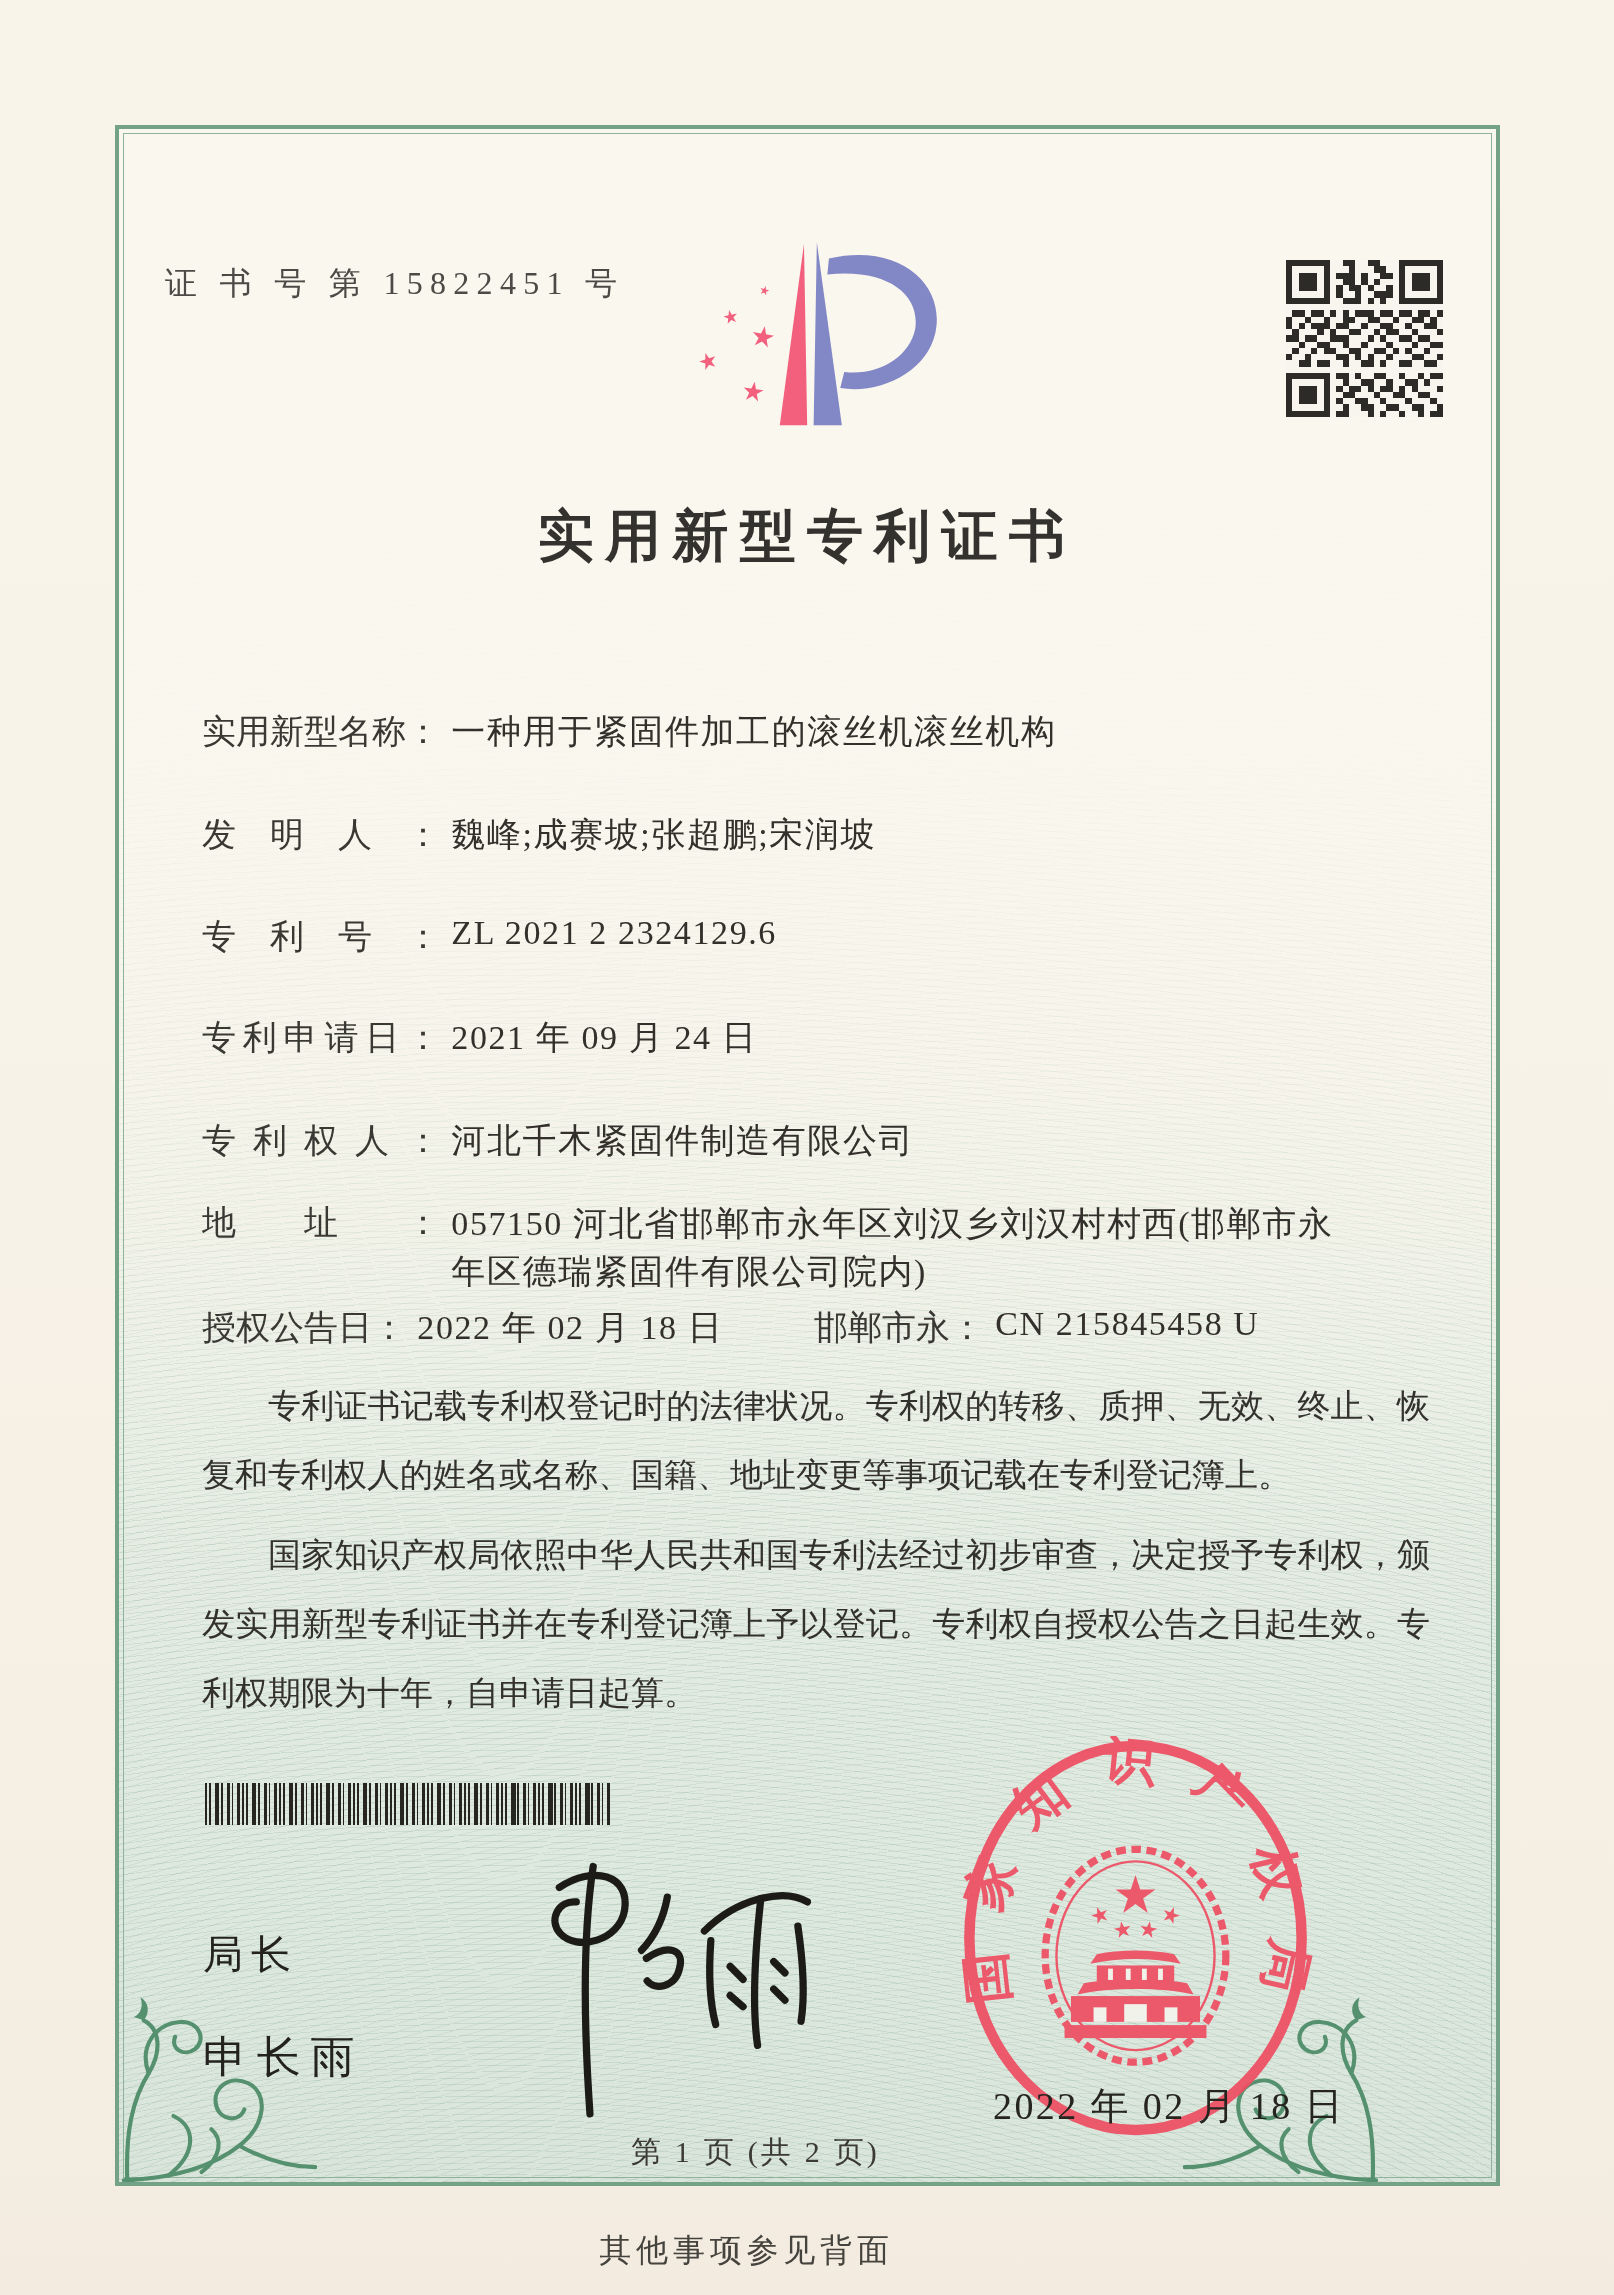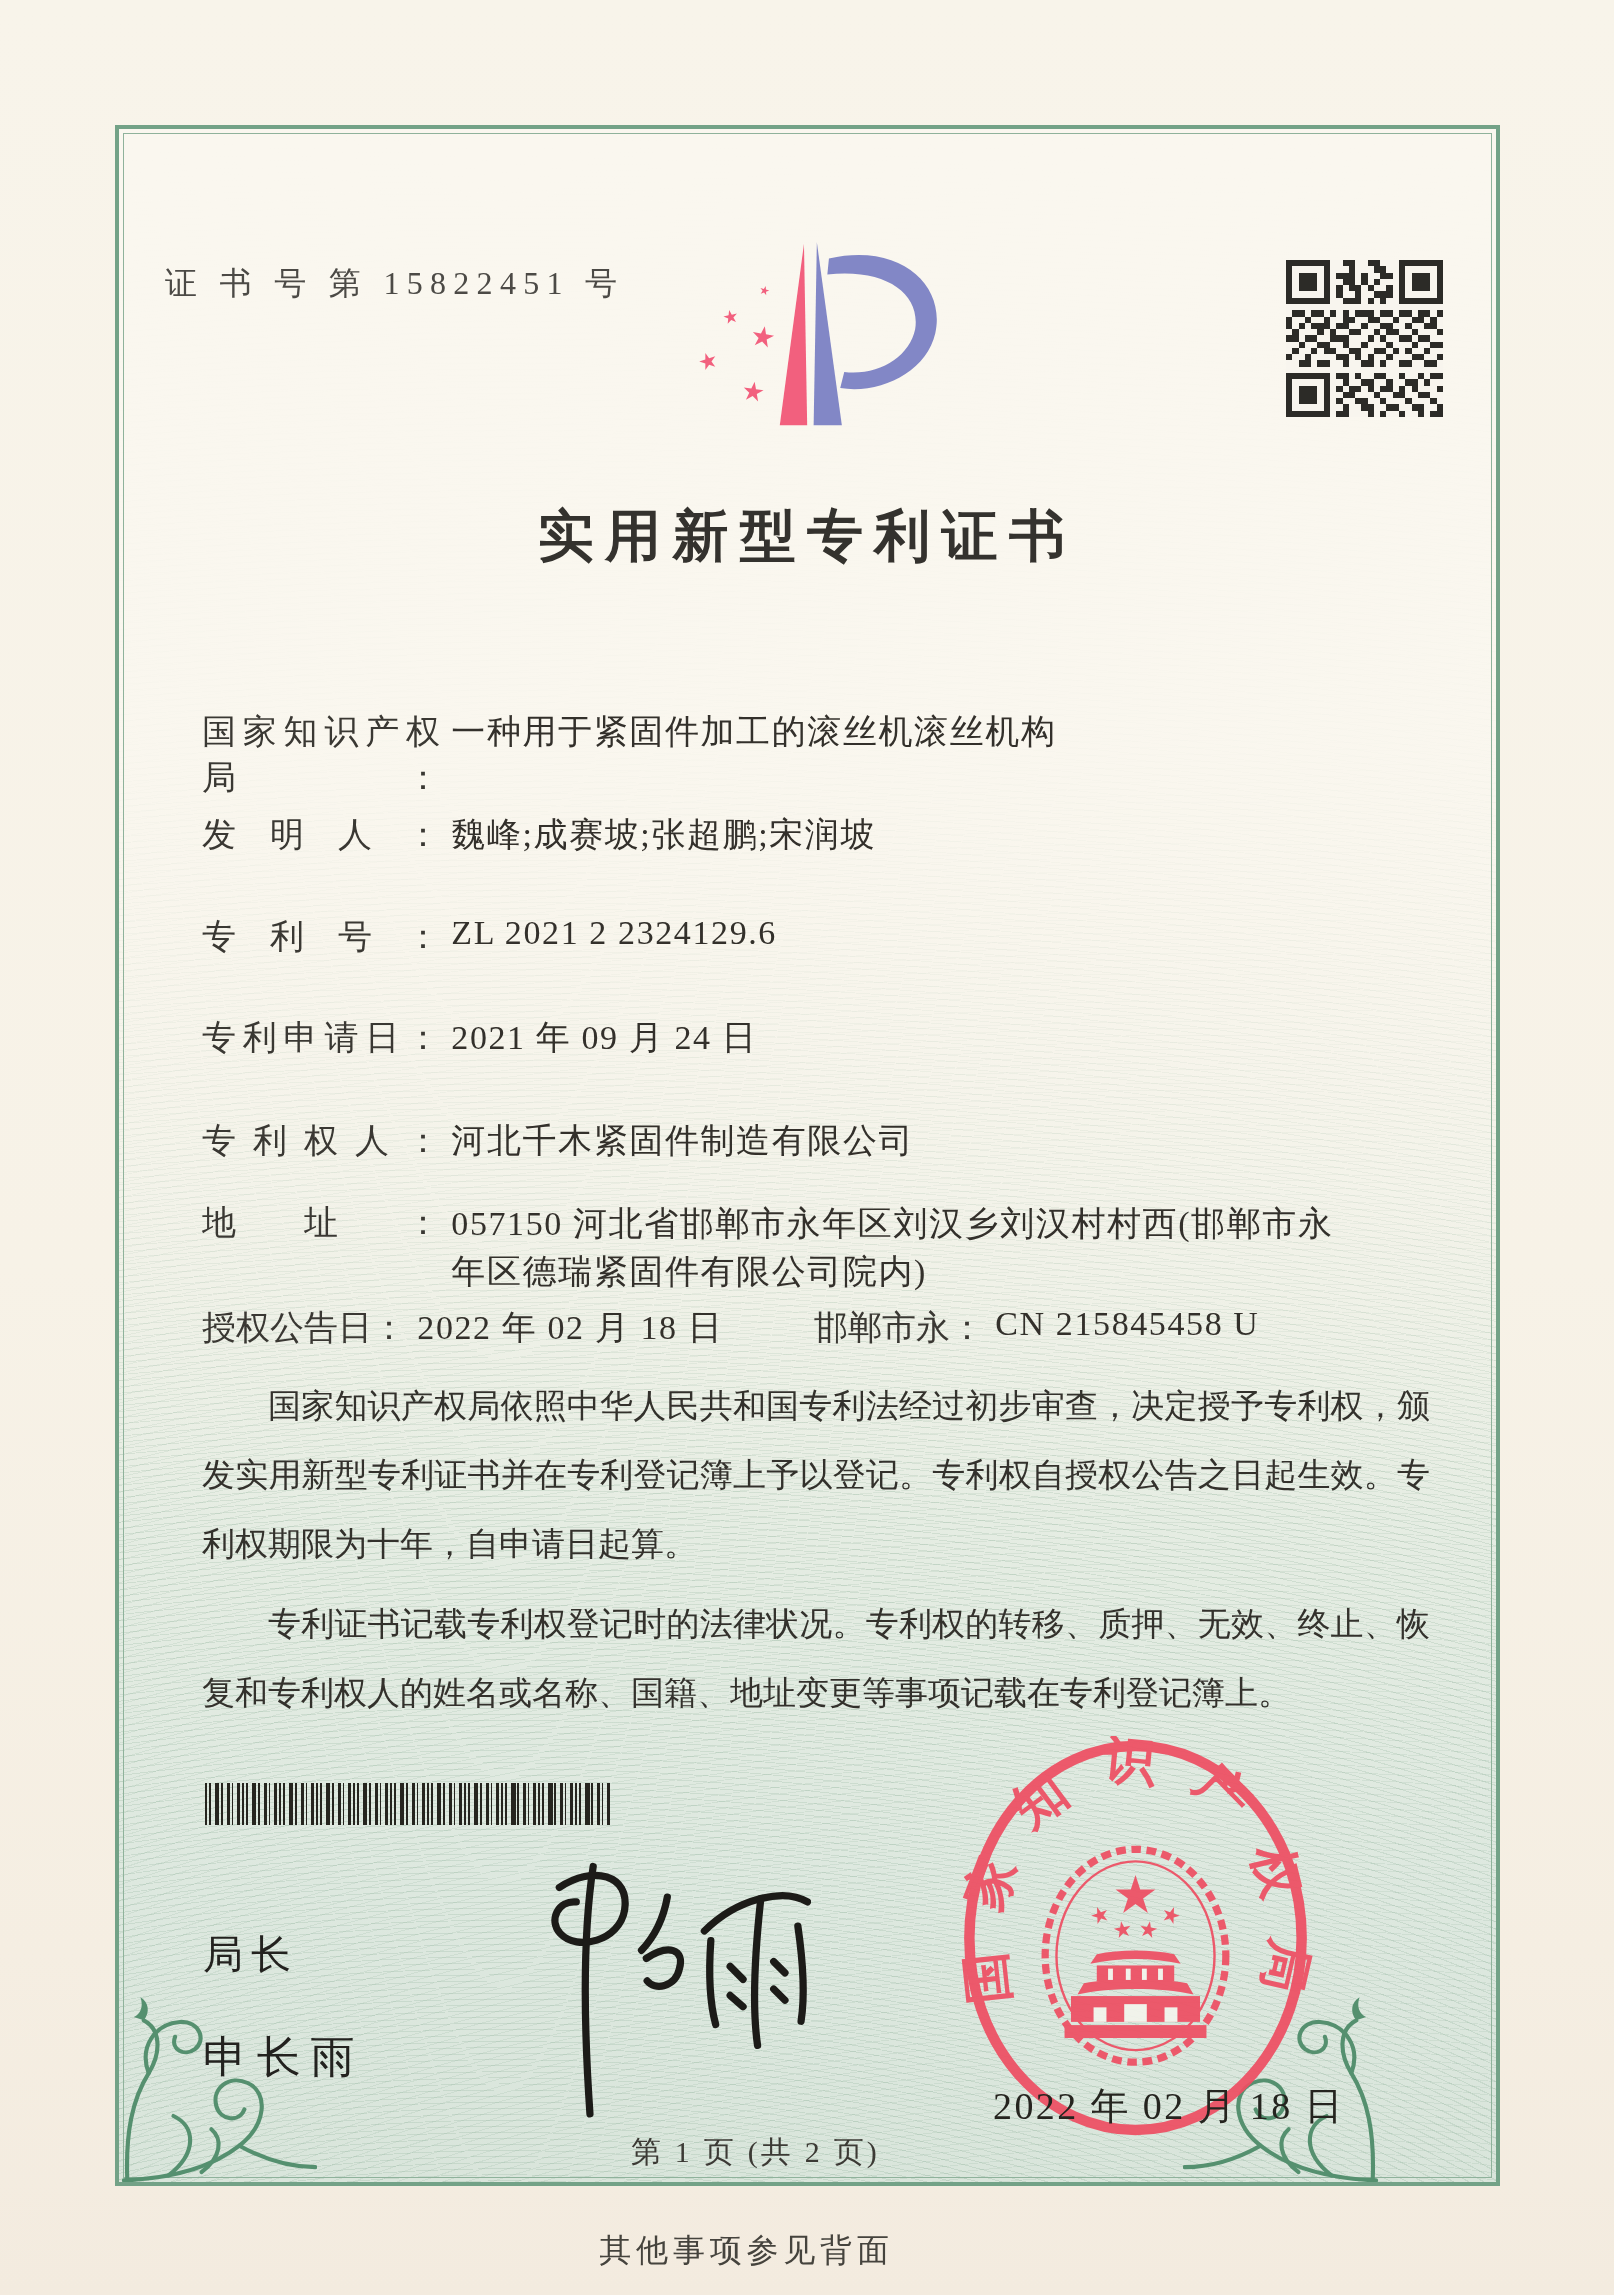--- a/index.html
+++ b/index.html
@@ -110,21 +110,21 @@
         <rect x="20" y="2" width="3" height="3"></rect>
       <path d="M0 18h7v7h-7z M1 19v5h5v-5z" fill-rule="evenodd"></path>
         <rect x="2" y="20" width="3" height="3"></rect>
       <path d="M9 0h2v1h-2zM13 0h2v1h-2zM10 1h1v2h-1zM14 1h2v1h-2zM8 2h2v1h-2zM12 2h1v2h-1zM15 2h2v1h-2zM9 3h2v1h-2zM14 3h1v1h-1zM8 4h1v2h-1zM10 4h2v1h-2zM13 4h1v1h-1zM16 4h1v2h-1zM11 5h1v2h-1zM14 5h2v1h-2zM9 6h2v1h-2zM13 6h1v1h-1zM15 6h1v1h-1zM1 8h2v1h-2zM4 8h2v1h-2zM7 8h1v1h-1zM9 8h1v2h-1zM11 8h3v1h-3zM15 8h2v1h-2zM18 8h2v1h-2zM21 8h2v1h-2zM24 8h1v1h-1zM0 9h1v2h-1zM3 9h1v1h-1zM6 9h1v2h-1zM10 9h1v1h-1zM13 9h2v1h-2zM17 9h1v1h-1zM20 9h2v1h-2zM23 9h1v2h-1zM2 10h1v1h-1zM4 10h2v1h-2zM8 10h2v1h-2zM12 10h1v1h-1zM15 10h2v1h-2zM19 10h1v1h-1zM22 10h1v1h-1zM1 11h1v1h-1zM5 11h1v1h-1zM7 11h1v2h-1zM10 11h2v1h-2zM14 11h1v1h-1zM16 11h2v1h-2zM20 11h1v1h-1zM24 11h1v1h-1zM0 12h2v1h-2zM3 12h2v1h-2zM8 12h2v1h-2zM13 12h1v1h-1zM15 12h1v1h-1zM18 12h2v1h-2zM21 12h2v1h-2zM2 13h1v1h-1zM5 13h2v1h-2zM9 13h1v1h-1zM12 13h1v1h-1zM16 13h1v1h-1zM20 13h1v1h-1zM23 13h2v1h-2zM1 14h1v1h-1zM4 14h1v1h-1zM6 14h2v1h-2zM10 14h2v1h-2zM14 14h2v1h-2zM17 14h1v1h-1zM19 14h1v1h-1zM22 14h1v1h-1zM0 15h1v1h-1zM3 15h1v1h-1zM8 15h2v1h-2zM11 15h1v1h-1zM13 15h1v1h-1zM16 15h1v1h-1zM20 15h2v1h-2zM24 15h1v1h-1zM2 16h2v1h-2zM5 16h2v1h-2zM9 16h1v1h-1zM12 16h2v1h-2zM15 16h1v1h-1zM18 16h2v1h-2zM22 16h2v1h-2zM8 18h2v1h-2zM11 18h1v1h-1zM14 18h2v1h-2zM18 18h1v1h-1zM21 18h1v1h-1zM23 18h2v1h-2zM9 19h1v1h-1zM12 19h2v1h-2zM16 19h1v1h-1zM19 19h2v1h-2zM22 19h1v1h-1zM8 20h1v1h-1zM10 20h2v1h-2zM13 20h1v1h-1zM15 20h2v1h-2zM18 20h1v1h-1zM20 20h1v1h-1zM24 20h1v1h-1zM9 21h2v1h-2zM14 21h1v1h-1zM17 21h2v1h-2zM21 21h2v1h-2zM8 22h1v1h-1zM11 22h2v1h-2zM15 22h1v1h-1zM19 22h1v1h-1zM23 22h1v1h-1zM9 23h1v1h-1zM12 23h2v1h-2zM16 23h2v1h-2zM20 23h2v1h-2zM24 23h1v1h-1zM8 24h2v1h-2zM13 24h1v1h-1zM15 24h1v1h-1zM18 24h1v1h-1zM21 24h1v1h-1zM23 24h2v1h-2z"></path>
     </g>
   </svg>
 
   <div class="title">实用新型专利证书</div>
 
   <div class="frow" style="top:709px">
-    <span class="flabel">国家知识产权局：</span>
+    <span class="flabel">实用新型名称：</span>
     <span class="fvalue">一种用于紧固件加工的滚丝机滚丝机构</span>
   </div>
   <div class="frow" style="top:812px">
     <span class="flabel">发明人：</span>
     <span class="fvalue">魏峰;成赛坡;张超鹏;宋润坡</span>
   </div>
   <div class="frow" style="top:914px">
     <span class="flabel">专利号：</span>
     <span class="fvalue">ZL 2021 2 2324129.6</span>
   </div>
@@ -146,22 +146,22 @@
   <div class="frow" style="top:1305px">
     <span class="flabel tight">授权公告日：</span>
     <span class="fvalue">2022 年 02 月 18 日</span>
     <span class="grant2">
       <span class="flabel tight">邯郸市永：</span>
       <span class="fvalue">CN 215845458 U</span>
     </span>
   </div>
 
   <div class="paras">
+    <p>专利证书记载专利权登记时的法律状况。专利权的转移、质押、无效、终止、恢复和专利权人的姓名或名称、国籍、地址变更等事项记载在专利登记簿上。</p>
     <p>国家知识产权局依照中华人民共和国专利法经过初步审查，决定授予专利权，颁发实用新型专利证书并在专利登记簿上予以登记。专利权自授权公告之日起生效。专利权期限为十年，自申请日起算。</p>
-    <p>专利证书记载专利权登记时的法律状况。专利权的转移、质押、无效、终止、恢复和专利权人的姓名或名称、国籍、地址变更等事项记载在专利登记簿上。</p>
   </div>
 
   <div class="barcode"></div>
 
   <div class="director-title">局长</div>
   <div class="director-name">申长雨</div>
 
   <svg class="signature" viewBox="0 0 430 345">
     <g stroke="#1c1b18" stroke-width="9" fill="none" stroke-linecap="round" stroke-linejoin="round">
       <path d="M118 44 C 160 16 206 28 199 72 C 193 110 140 124 119 101 C 104 84 117 60 139 62"></path>

